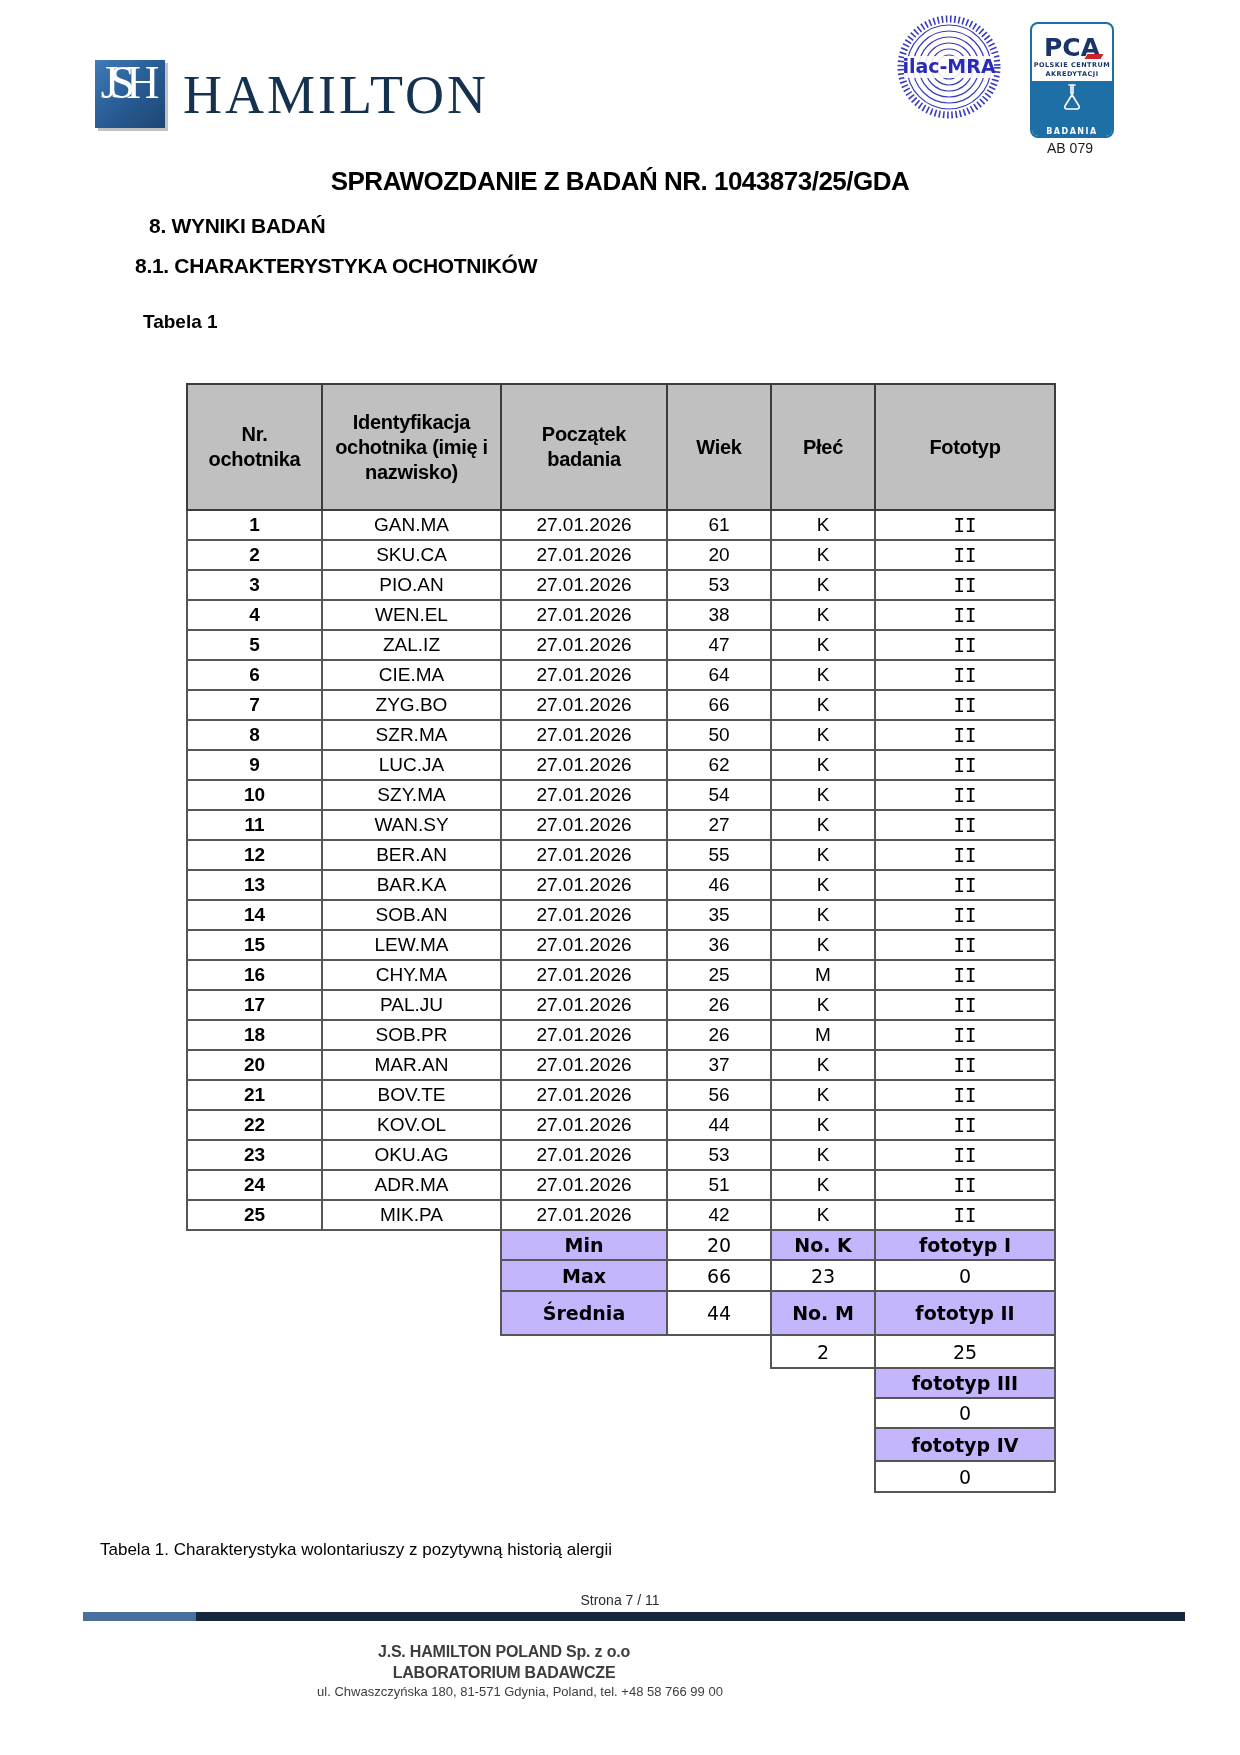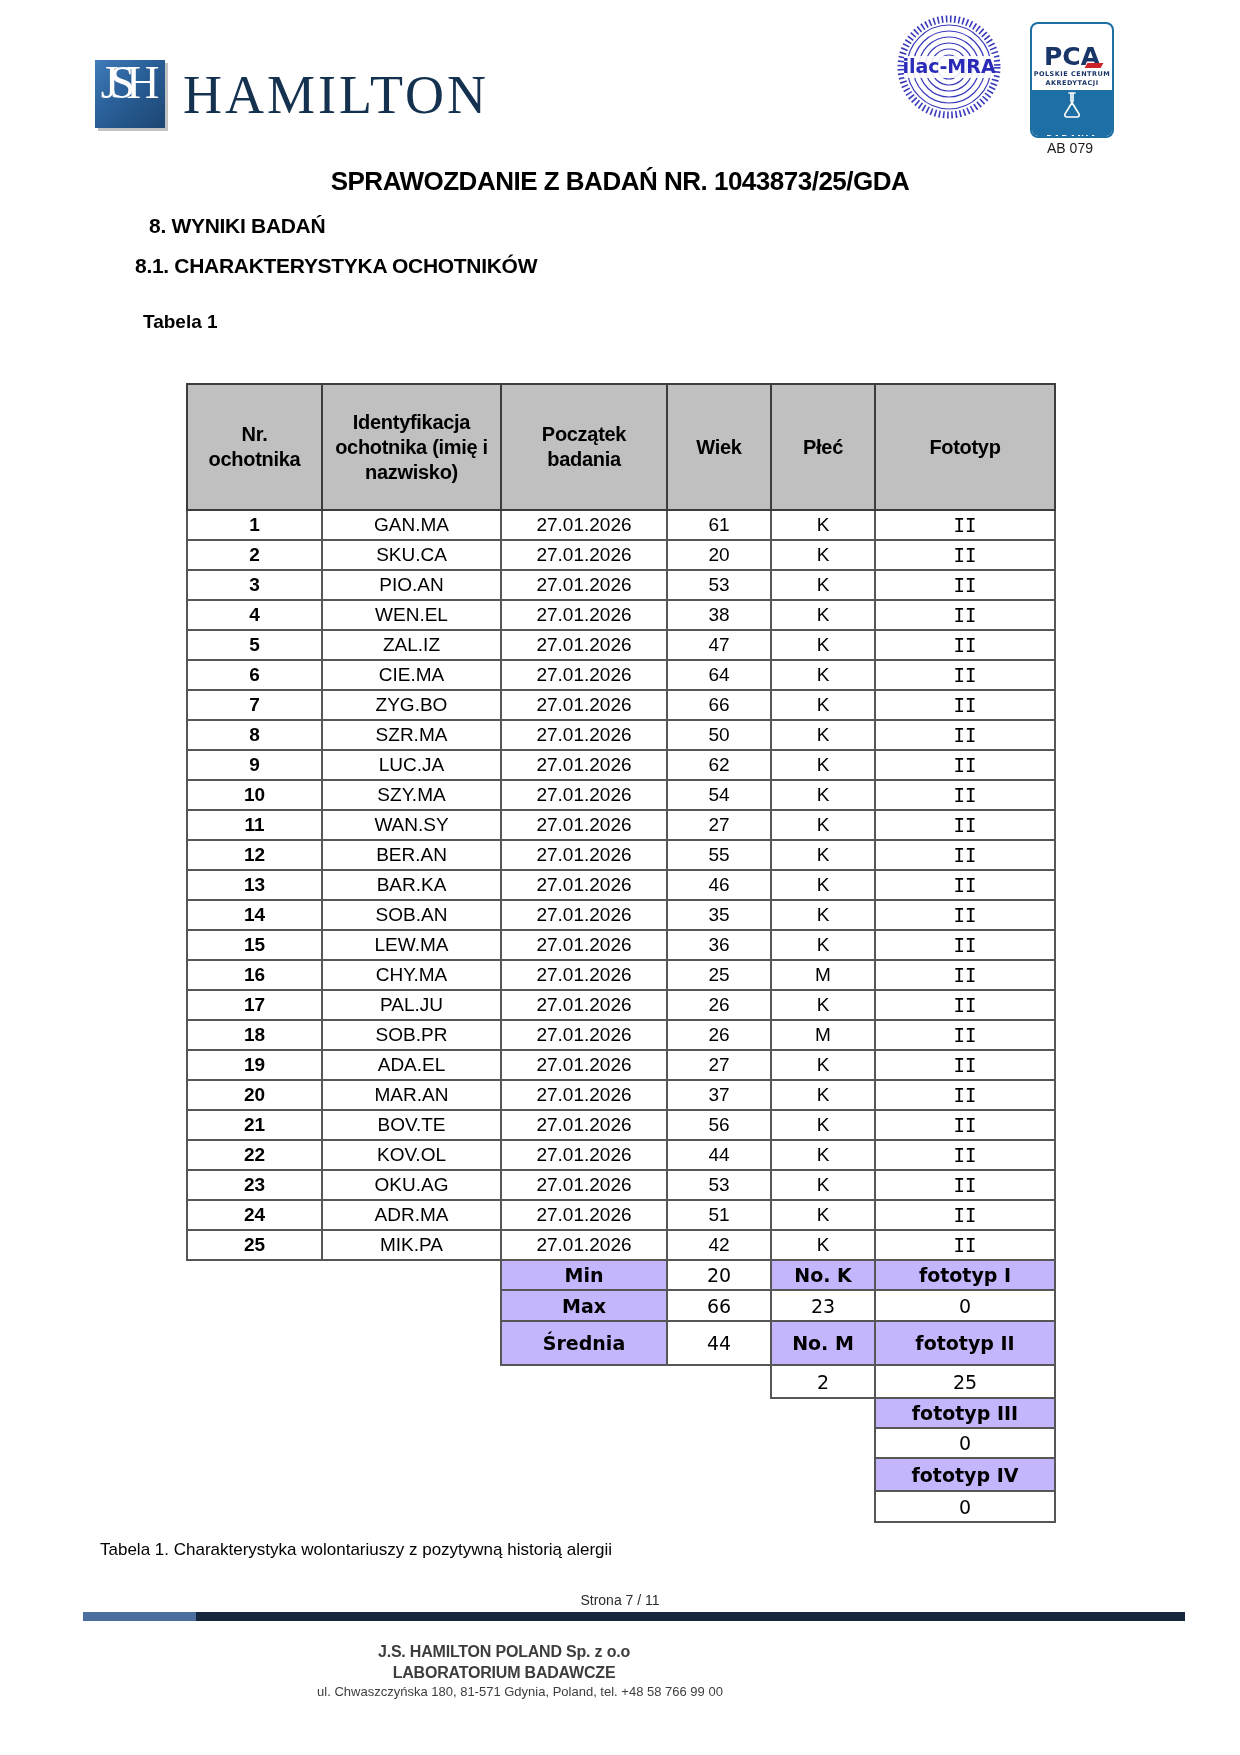--- a/index.html
+++ b/index.html
@@ -21,21 +21,21 @@
   #brand-text{
     position:absolute;left:183px;top:61px;height:68px;display:flex;align-items:center;
     font-family:"Liberation Serif",serif;font-size:54px;color:#14324f;letter-spacing:3px;
   }
   #ilac-seal{position:absolute;left:896px;top:12px;}
   #pca-badge{
     position:absolute;left:1030px;top:22px;width:80px;height:112px;
     border:2px solid #1d6fa5;border-radius:8px;background:#fff;overflow:hidden;
     display:flex;flex-direction:column;align-items:center;
   }
-  #pca-word{font-family:"DejaVu Sans",sans-serif;font-weight:bold;font-size:25px;line-height:1.05;color:#1a3668;margin-top:20px;position:relative;}
+  #pca-word{font-family:"DejaVu Sans",sans-serif;font-weight:bold;font-size:25px;line-height:1.05;color:#1a3668;margin-top:11px;position:relative;}
   #pca-red{position:absolute;right:-2px;bottom:2px;width:16px;height:5px;background:#cc2229;transform:skewX(-30deg);}
   .pca-sub{font-family:"DejaVu Sans",sans-serif;font-weight:bold;font-size:6.5px;color:#1a3668;line-height:1.3;letter-spacing:.5px;}
   #pca-blue{
     margin-top:3px;width:100%;flex:1;background:#1d6fa5;
     display:flex;flex-direction:column;align-items:center;justify-content:center;gap:15px;
   }
   #pca-badania{font-family:"DejaVu Sans",sans-serif;font-weight:bold;font-size:8px;color:#fff;letter-spacing:1.5px;}
   #pca-number{position:absolute;left:1030px;top:140px;width:80px;text-align:center;font-size:14px;color:#1a1a1a;}
   
   #doc-title{
@@ -283,28 +283,20 @@
         </tr>
         <tr class="h-row">
           <td class="c-nr">18</td>
           <td class="c-id">SOB.PR</td>
           <td class="c-date">27.01.2026</td>
           <td class="c-age">26</td>
           <td class="c-sex">M</td>
           <td class="c-foto">II</td>
         </tr>
         <tr class="h-row">
-          <td class="c-nr">19</td>
-          <td class="c-id">ADA.EL</td>
-          <td class="c-date">27.01.2026</td>
-          <td class="c-age">27</td>
-          <td class="c-sex">K</td>
-          <td class="c-foto">II</td>
-        </tr>
-        <tr class="h-row">
           <td class="c-nr">20</td>
           <td class="c-id">MAR.AN</td>
           <td class="c-date">27.01.2026</td>
           <td class="c-age">37</td>
           <td class="c-sex">K</td>
           <td class="c-foto">II</td>
         </tr>
         <tr class="h-row">
           <td class="c-nr">21</td>
           <td class="c-id">BOV.TE</td>

